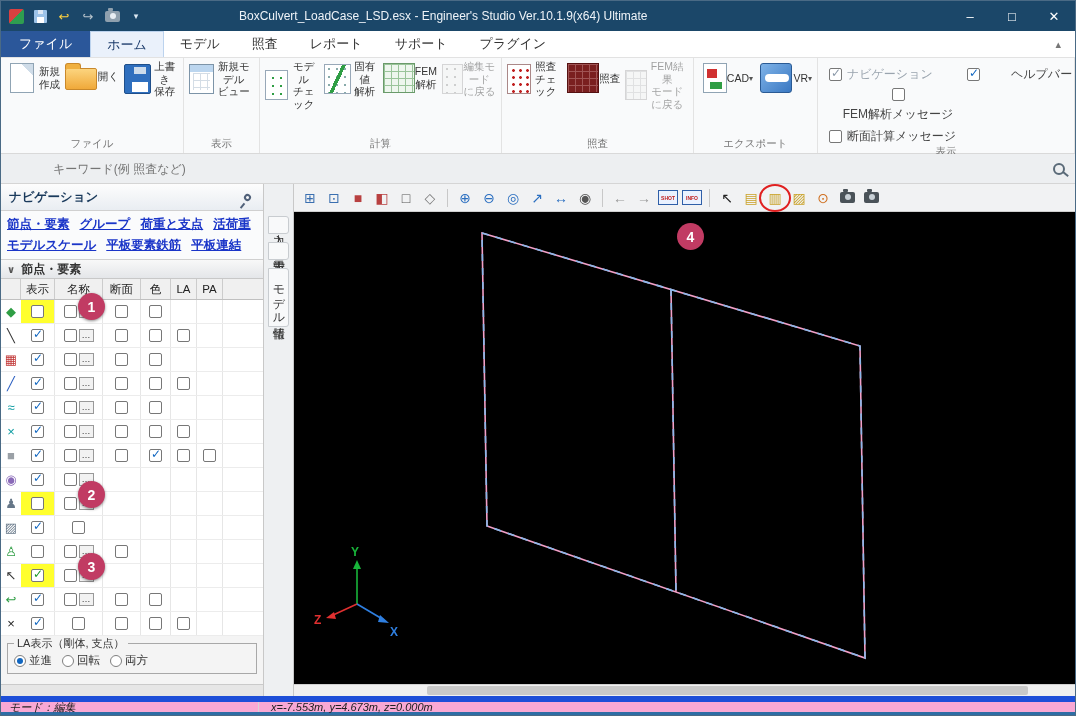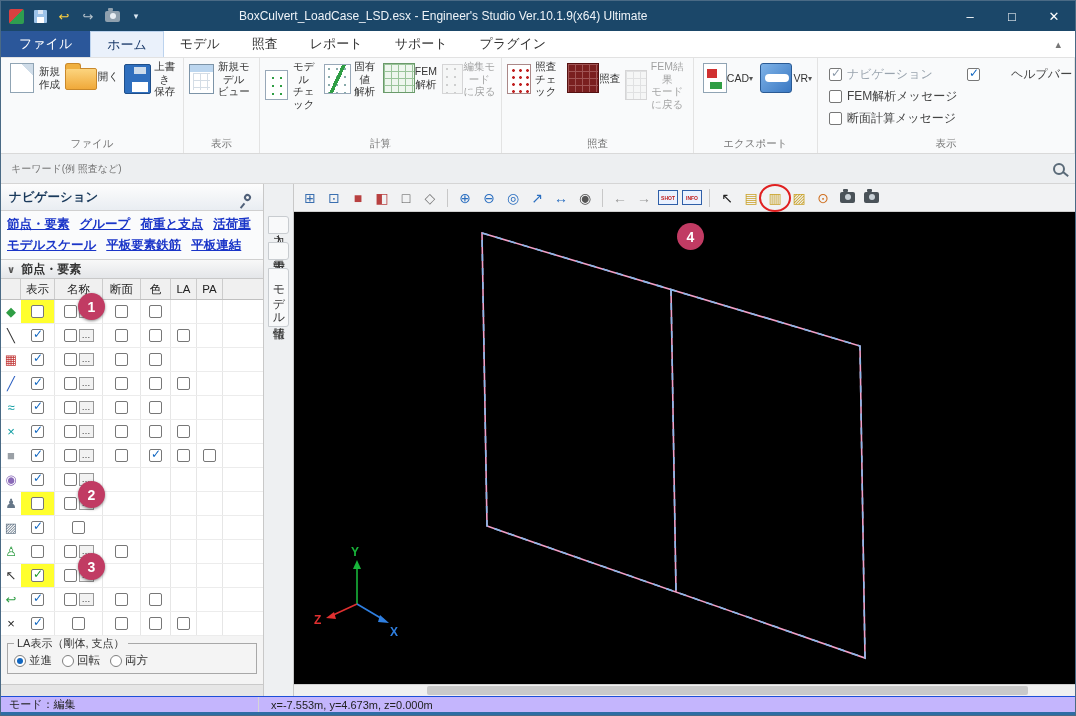--- a/index.html
+++ b/index.html
@@ -59,21 +59,21 @@
   .ic-cad::after { content:""; position:absolute; left:6px; bottom:3px; width:12px; height:7px; background:#2f9e44; }
   .ic-vr { background:linear-gradient(135deg,#7fb3e8,#3a78c2); border:1px solid #2a5a94; border-radius:3px; }
   .ic-vr::after { content:""; position:absolute; left:4px; top:10px; width:24px; height:8px; background:#fff; border-radius:4px; }
   .rchecks { flex:1; display:grid; grid-template-columns:138px 96px; align-content:start; row-gap:5px; padding:8px 8px 0; font-size:12px; color:#444; }
   .rcheck { display:flex; align-items:center; gap:5px; white-space:nowrap; }
   .rcheck.muted { color:#9aa4ae; }
   .rcheck.muted .cbx.on::after { color:#8a98a8; }
 
   
   .searchrow { height:30px; background:#edeff1; border-bottom:1px solid #d5d5d5; display:flex; align-items:center; padding:0 10px; gap:12px; flex:none; }
-  .searchrow input { flex:1; border:none; background:transparent; outline:none; font-size:10px; color:#0f172a; font-family:inherit; }
+  .searchrow input { flex:1; border:none; background:transparent; outline:none; font-size:12px; color:#0f172a; font-family:inherit;margin-left:42px; }
   .mag { width:12px; height:12px; border:2px solid #5a6a78; border-radius:50%; position:relative; flex:none; }
   .mag::after { content:""; position:absolute; width:7px; height:2px; background:#5a6a78; right:-6px; bottom:-2px; transform:rotate(40deg); }
   .hbtn { width:84px; height:23px; background:#fff; border:1px solid #c8c8c8; display:flex; align-items:center; justify-content:center; font-size:12px; color:#222; flex:none; }
 
   
   .main { flex:1; display:flex; min-height:0; }
   .left { width:263px; background:#f4f4f4; border-right:1px solid #c8c8c8; display:flex; flex-direction:column; min-height:0; }
   .nav-header { height:27px; flex:none; display:flex; align-items:center; justify-content:space-between; padding:0 8px; background:linear-gradient(#fdfdfd,#e9edf2); border-bottom:1px solid #d0d0d0; font-size:12.5px; font-weight:bold; color:#1a3a5c; }
   .pin { width:7px; height:7px; border:2px solid #51617a; border-radius:50%; position:relative; transform:rotate(40deg); margin-right:4px; }
   .pin::after { content:""; position:absolute; top:8px; left:1.5px; width:2px; height:6px; background:#51617a; }
@@ -109,21 +109,21 @@
   .tsep { width:1px; height:18px; background:#c8c8c8; margin:0 3px; flex:none; }
   .mini-screen { width:20px; height:15px; border:1px solid #2f5fa8; background:#eaf2ff; color:#c02020; font-size:5px; font-weight:bold; display:flex; align-items:center; justify-content:center; letter-spacing:0; flex:none; }
   .hl-ring { position:relative; display:flex; }
   .hl-ring::after { content:""; position:absolute; inset:-4px -6px; border:2px solid #e02020; border-radius:50%; pointer-events:none; }
   .view3d { flex:1; position:relative; background:#000; overflow:hidden; min-height:0; }
   .view3d svg { position:absolute; left:0; top:0; }
   .hscroll { position:absolute; left:0; right:0; bottom:0; height:12px; background:#f0f0f0; border-top:1px solid #d0d0d0; }
   .hthumb { position:absolute; left:17%; width:77%; top:1px; bottom:1px; background:#c9c9c9; border-radius:2px; }
 
   
-  .statusbar { height:19px; flex:none; background:#c4b5fd; border-top:1px solid #1d4ed8; border-bottom:3px solid #2e6da4; display:flex; align-items:center; font-size:11px; color:#222; }
+  .statusbar { height:19px; flex:none; background:#f9a8d4; border-top:6px solid #1d4ed8; border-bottom:3px solid #2e6da4; display:flex; align-items:center; font-size:11px; color:#222;font-style:italic; }
   .status-mode { width:258px; padding-left:8px; border-right:1px solid #d5d5d5; height:100%; display:flex; align-items:center; }
   .status-coords { padding-left:12px; }
 
   
   .ann { position:absolute; width:27px; height:27px; border-radius:50%; background:#c13b63; color:#fff; font-size:14px; font-weight:bold; display:flex; align-items:center; justify-content:center; box-shadow:0 1px 3px rgba(0,0,0,.45); z-index:60; }
 </style>
 </head>
 <body>
 
 <div class="window">
@@ -254,21 +254,21 @@
       <div class="rgroup">
         <div class="rchecks">
           <label class="rcheck muted" style="grid-column: 1;">
             <span class="cbx on"></span>
             <span>ナビゲーション</span>
           </label>
           <label class="rcheck" style="grid-column: 2; gap: 31px;">
             <span class="cbx on"></span>
             <span>ヘルプバー</span>
           </label>
-          <label class="rcheck" style="grid-column: 1;">
+          <label class="rcheck" style="grid-column: 1; flex-direction: column;">
             <span class="cbx"></span>
             <span>FEM解析メッセージ</span>
           </label>
           <label class="rcheck" style="grid-column: 1;">
             <span class="cbx"></span>
             <span>断面計算メッセージ</span>
           </label>
         </div>
         <div class="glabel">表示</div>
       </div>

